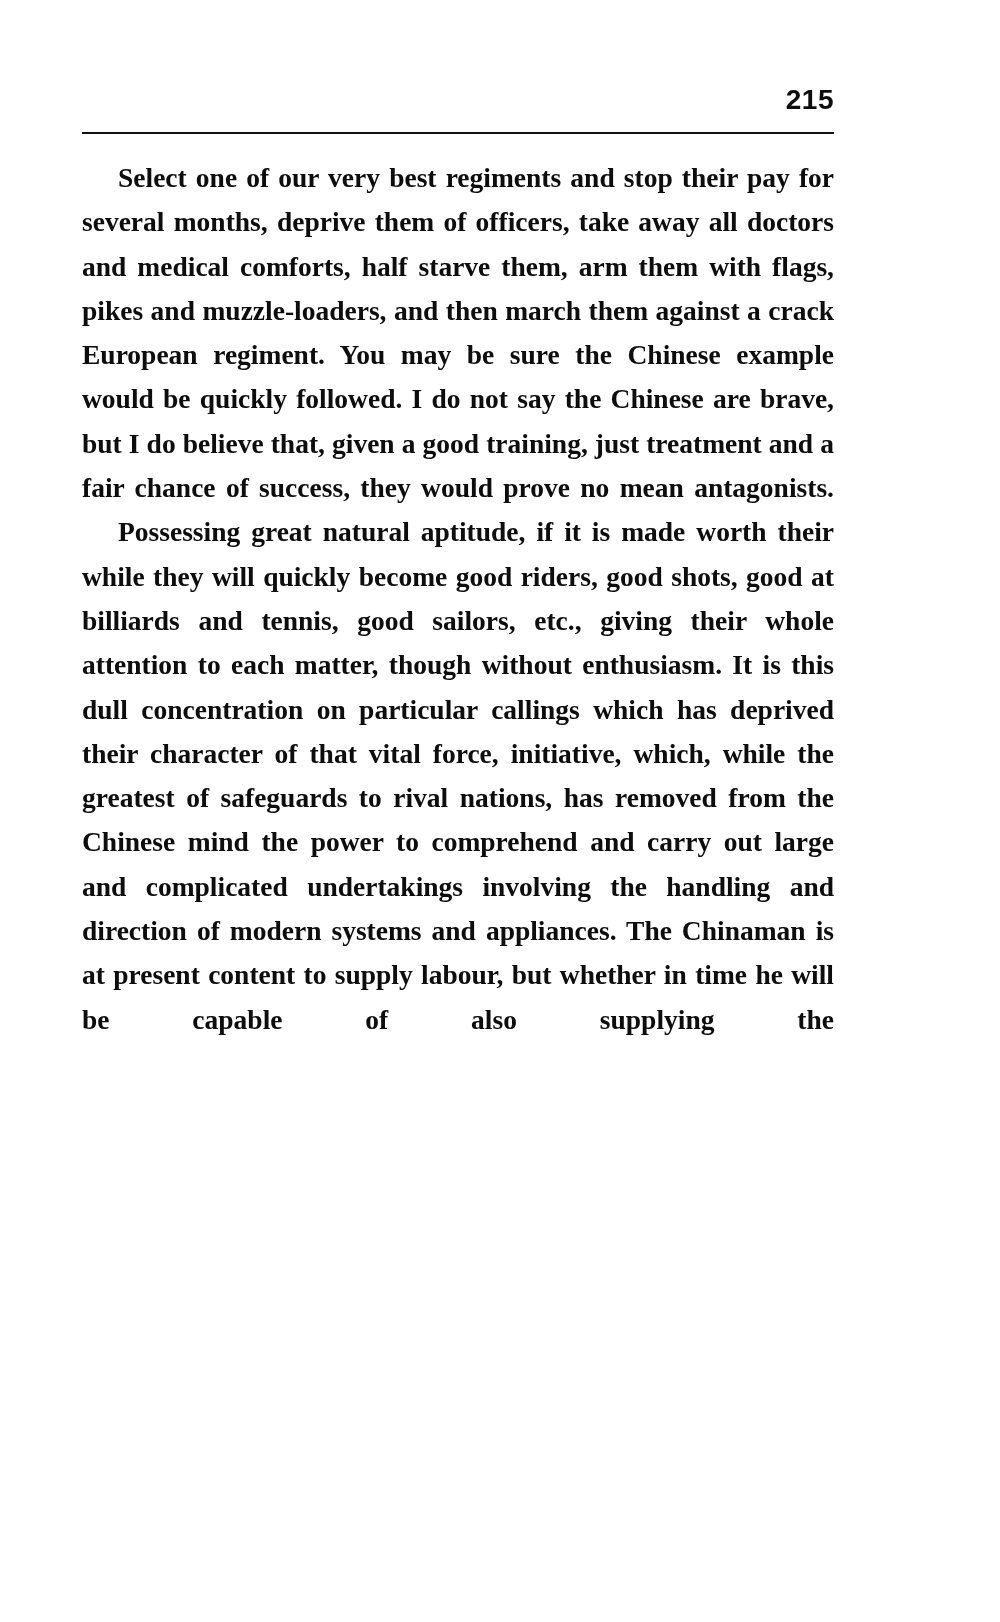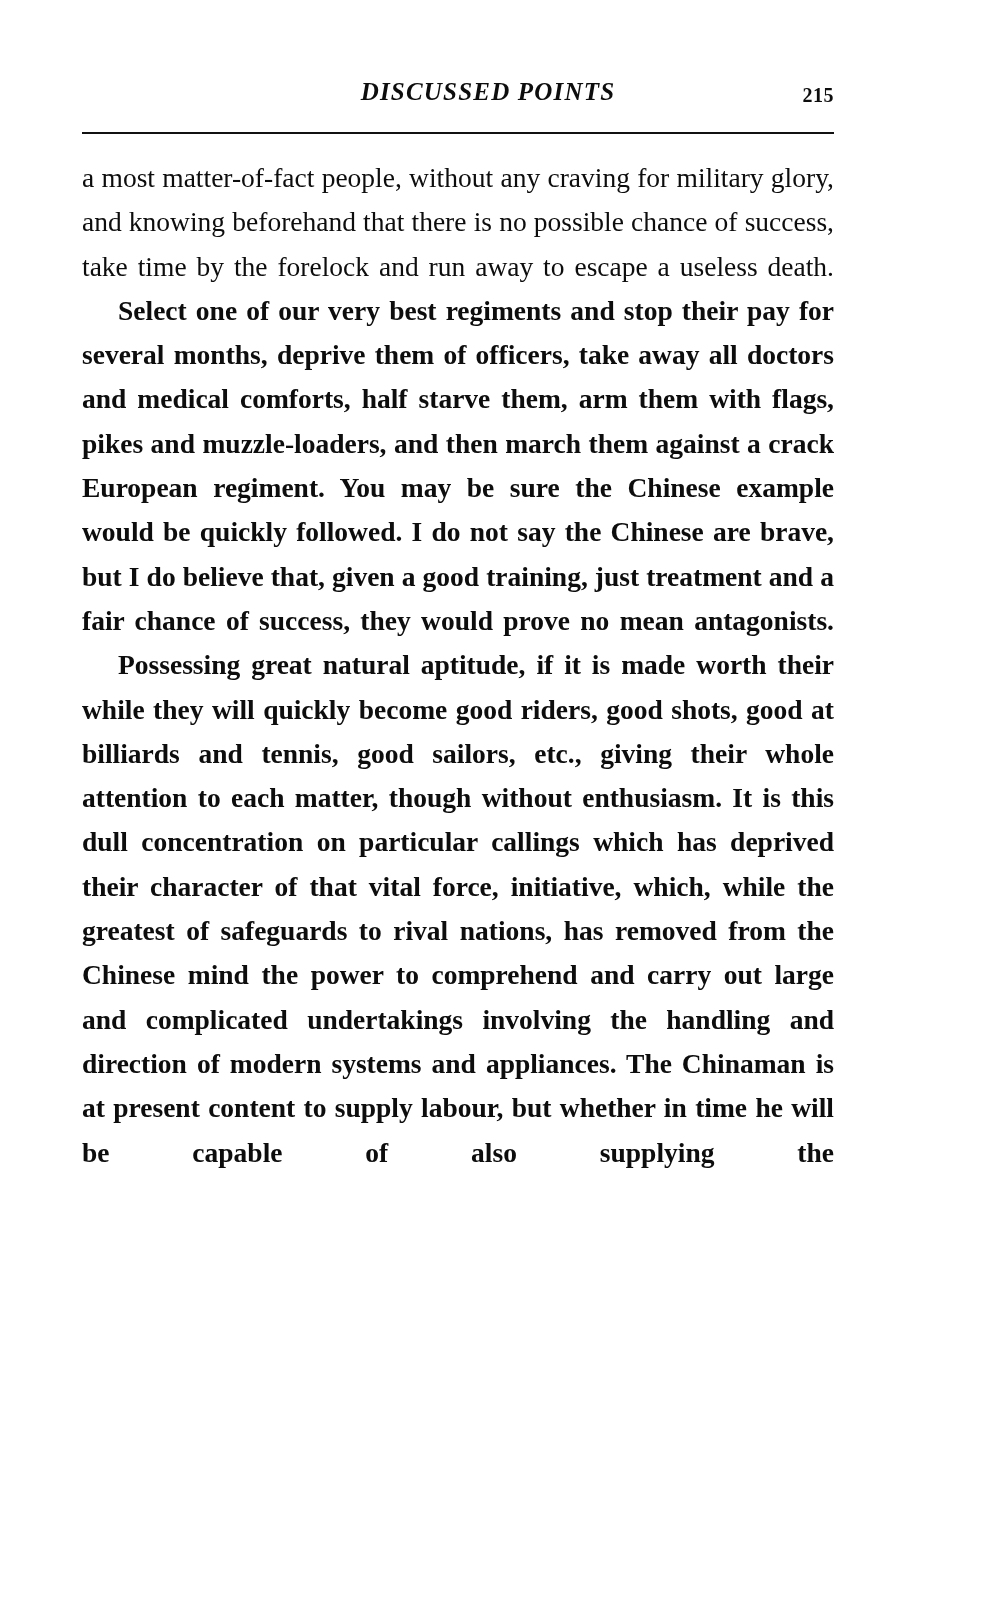--- a/index.html
+++ b/index.html
@@ -37,23 +37,23 @@
     font-size: 25px;
     letter-spacing: 1.2px;
     margin: 0 auto;
     padding-left: 60px;
     white-space: nowrap;
   }
   .page-number {
     position: absolute;
     right: 0;
     top: 6px;
-    font-family: Liberation Serif, serif;
+    font-family: Liberation Sans, sans-serif;
     font-weight: bold;
-    font-size: 20px;
+    font-size: 28px;
     letter-spacing: 0.5px;
   }
   .head-rule {
     border: 0;
     border-top: 2.5px solid #111;
     margin: 8px 0 0 0;
     width: 100%;
   }
   .body-text {
     margin-top: 22px;
@@ -77,25 +77,23 @@
     text-align-last: justify;
   }
 </style>
 </head>
 <body>
 
 <div class="page">
   <div class="content">
 
     <div class="running-head">
-      <div class="running-title">DISCUSSED POINTS</div>
       <div class="page-number">215</div>
     </div>
     <hr class="head-rule">
 
     <div class="body-text">
-      <p class="just-all">a most matter-of-fact people, without any craving for military glory, and knowing beforehand that there is no possible chance of success, take time by the forelock and run away to escape a useless death.</p>
       <p class="indent just-all">Select one of our very best regiments and stop their pay for several months, deprive them of officers, take away all doctors and medical comforts, half starve them, arm them with flags, pikes and muzzle-loaders, and then march them against a crack European regiment.  You may be sure the Chinese example would be quickly followed.  I do not say the Chinese are brave, but I do believe that, given a good training, just treatment and a fair chance of success, they would prove no mean antagonists.</p>
       <p class="indent just-all">Possessing great natural aptitude, if it is made worth their while they will quickly become good riders, good shots, good at billiards and tennis, good sailors, etc., giving their whole attention to each matter, though without enthusiasm.  It is this dull concentration on particular callings which has deprived their character of that vital force, initiative, which, while the greatest of safeguards to rival nations, has removed from the Chinese mind the power to comprehend and carry out large and complicated undertakings involving the handling and direction of modern systems and appliances.  The Chinaman is at present content to supply labour, but whether in time he will be capable of also supplying the</p>
     </div>
 
   </div>
 </div>
 
 </body></html>

